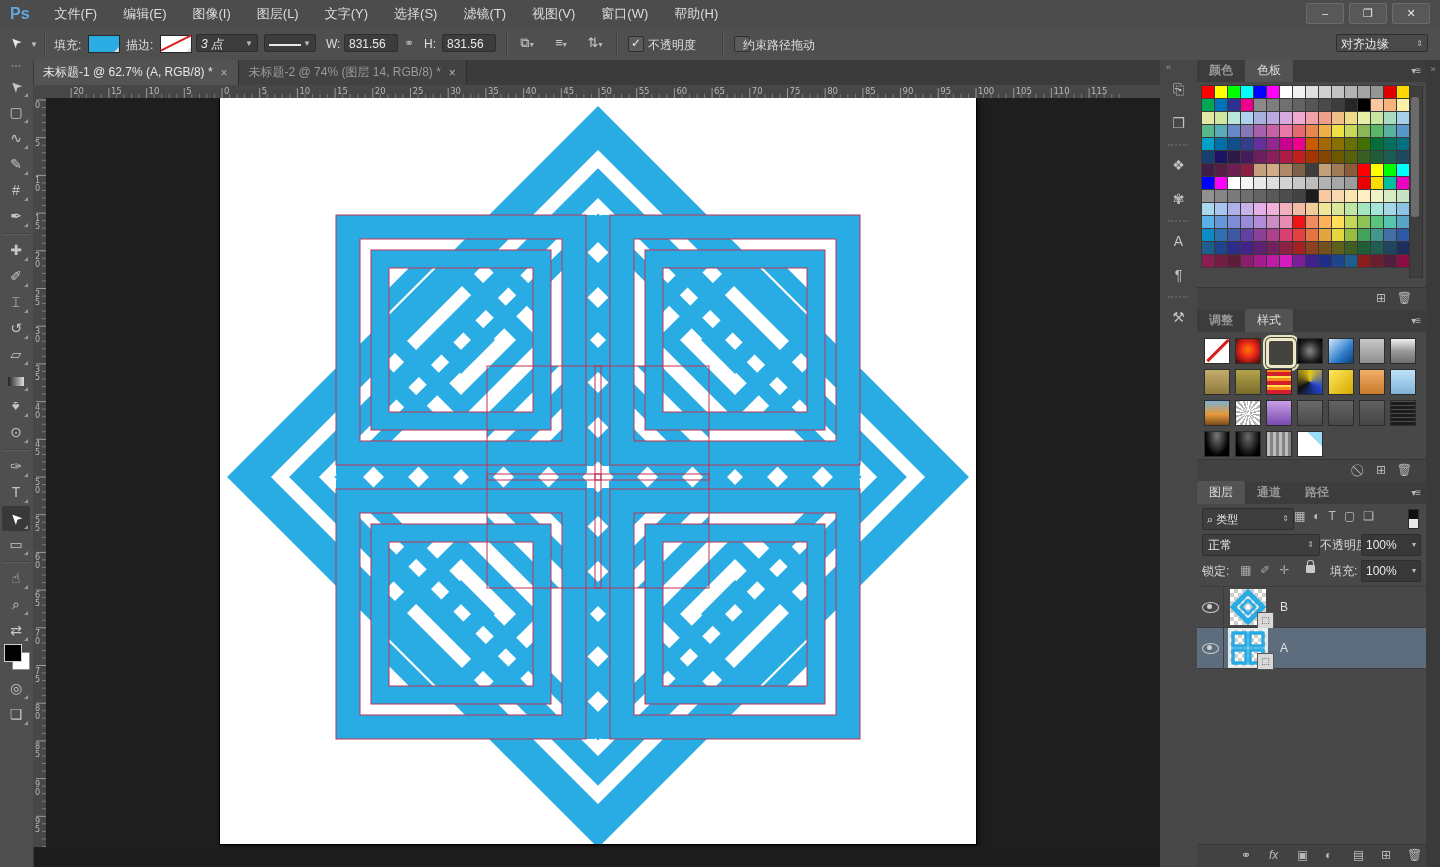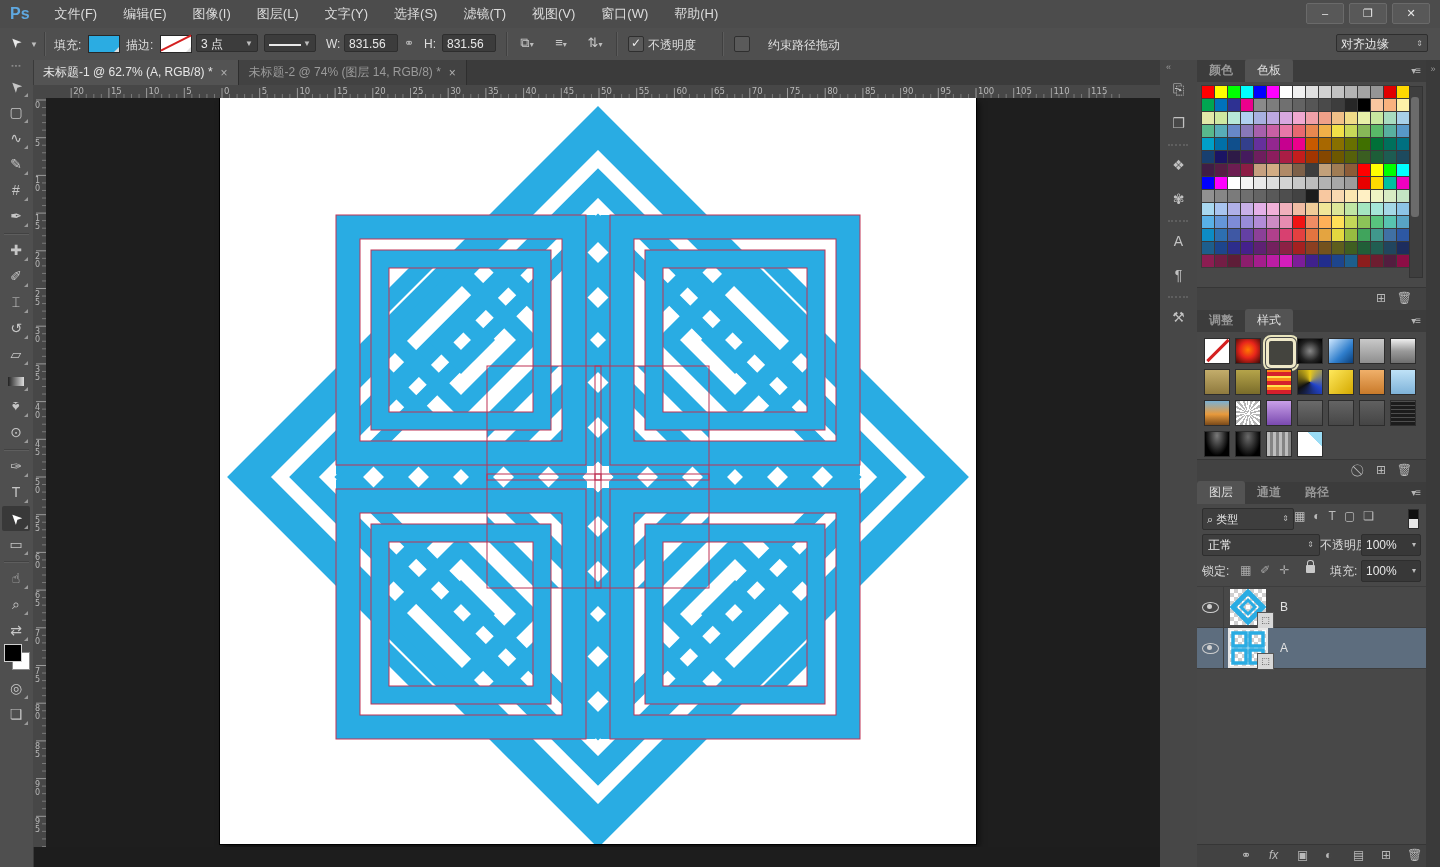--- a/index.html
+++ b/index.html
@@ -107,37 +107,37 @@
     <span class="divider" style="left:44px;"></span>
     <span class="opt-label" style="left:54px;">填充:</span>
     <span class="swatchbox" style="left: 88px; background: rgb(43, 172, 226);" id="fillswatch">
         <span class="corner"></span>
       </span>
     <span class="opt-label" style="left:126px;">描边:</span>
     <span class="swatchbox" style="left:160px;background:#fff;">
       <span style="position:absolute;left:-2px;top:6px;width:34px;height:2px;background:#d42020;transform:rotate(-27deg);"></span>
       <span class="corner"></span>
     </span>
-    <span class="opt-box" style="left:196px;width:62px;"><span>3 点</span><span class="dd-caret" style="float:right">▼</span></span>
+    <span class="opt-box" style="left:196px;width:62px;font-style:italic;"><span>3 点</span><span class="dd-caret" style="float:right">▼</span></span>
     <span class="opt-box" style="left:264px;width:52px;"><span style="display:inline-block;width:32px;height:2px;background:#e8e8e8;vertical-align:middle;"></span><span class="dd-caret" style="float:right">▼</span></span>
     <span class="opt-label" style="left:326px;">W:</span>
     <span class="opt-box" style="left:344px;width:54px;">831.56</span>
     <span class="abs" style="left:404px;top:8px;color:#b5b5b5;font-size:12px;">⚭</span>
     <span class="opt-label" style="left:424px;">H:</span>
     <span class="opt-box" style="left:442px;width:54px;">831.56</span>
     <span class="divider" style="left:506px;"></span>
     <span class="iconbtn" style="left:514px;">⧉<span class="dd-caret">▾</span></span>
     <span class="iconbtn" style="left:548px;">≡<span class="dd-caret">▾</span></span>
     <span class="iconbtn" style="left:582px;">⇅<span class="dd-caret">▾</span></span>
     <span class="divider" style="left:616px;"></span>
     <span class="chk" style="left:628px;">✓</span>
     <span class="opt-label" style="left:648px;">不透明度</span>
     <span class="divider" style="left:722px;"></span>
     <span class="chk" style="left:734px;"></span>
-    <span class="opt-label" style="left:768px;font-family:Liberation Mono, monospace;">约束路径拖动</span>
+    <span class="opt-label" style="left:743px;font-family:Liberation Mono, monospace;">约束路径拖动</span>
     <span class="opt-box" style="left:1336px;width:92px;background:#494949;"><span>对齐边缘</span><span class="dd-caret" style="float:right">⇕</span></span>
   </div>
 
   <div id="tabbar" class="abs">
       <div class="doc-tab active">
         <span>未标题-1 @ 62.7% (A, RGB/8) *</span>
         <span class="tab-close">×</span>
       </div>
       <div class="doc-tab inactive">
         <span>未标题-2 @ 74% (图层 14, RGB/8) *</span>

